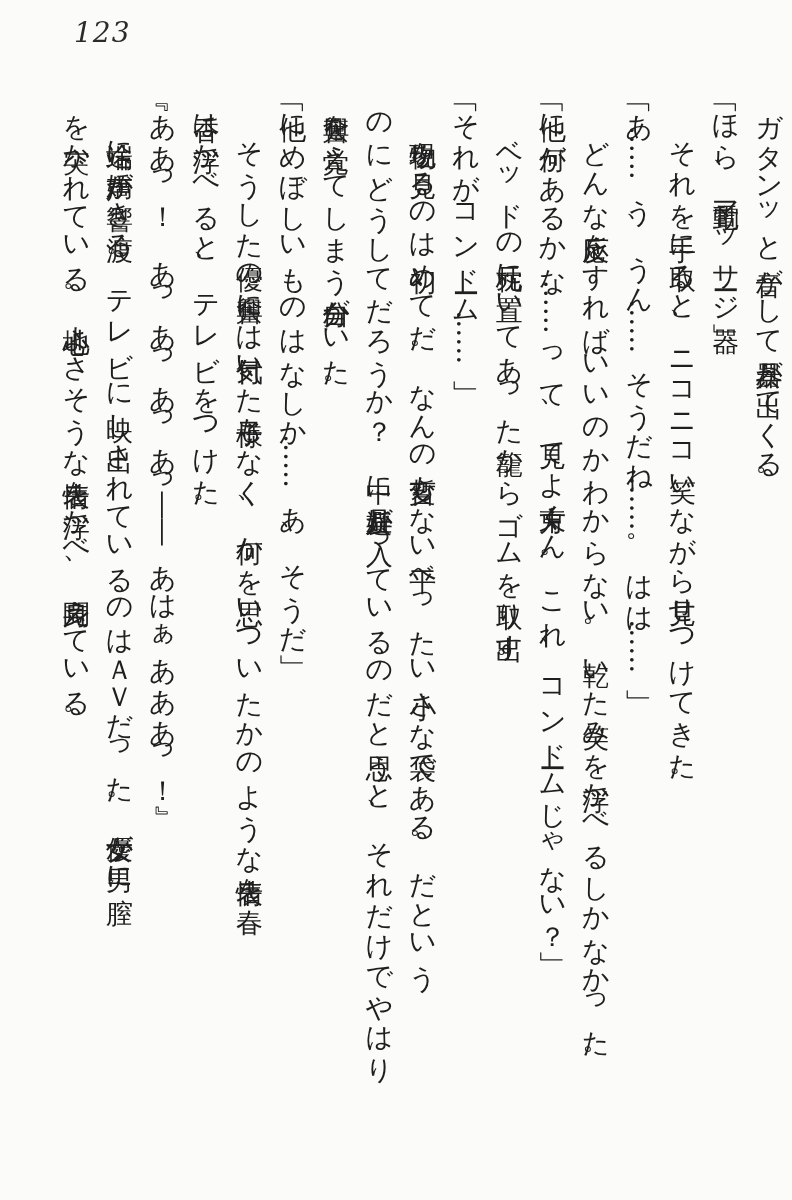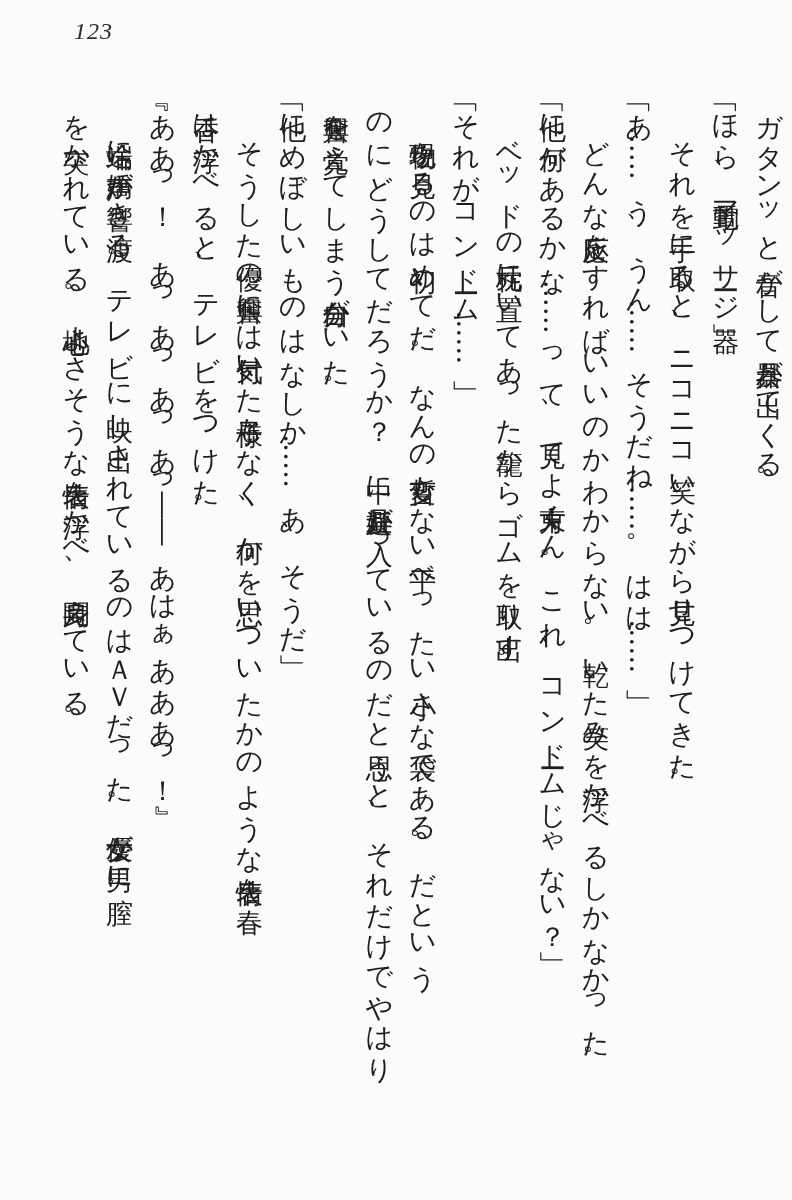--- a/index.html
+++ b/index.html
@@ -14,26 +14,25 @@
     position: relative;
     width: 792px;
     height: 1200px;
     background: #fbfbfa;
     font-family: "DejaVu Serif", "Liberation Serif", serif;
   }
   .page-number {
     position: absolute;
     top: 19px;
     left: 74px;
-    font-size: 24px;
+    font-size: 28px;
     font-style: italic;
     letter-spacing: 1px;
     color: #2b2b2b;
     line-height: 1;
-    font-family: Liberation Serif, serif;
   }
   .text-block {
     position: absolute;
     top: 95px;
     left: 54px;
     width: 737px;
     height: 1028px;
     writing-mode: vertical-rl;
     text-orientation: mixed;
     font-size: 27px;

